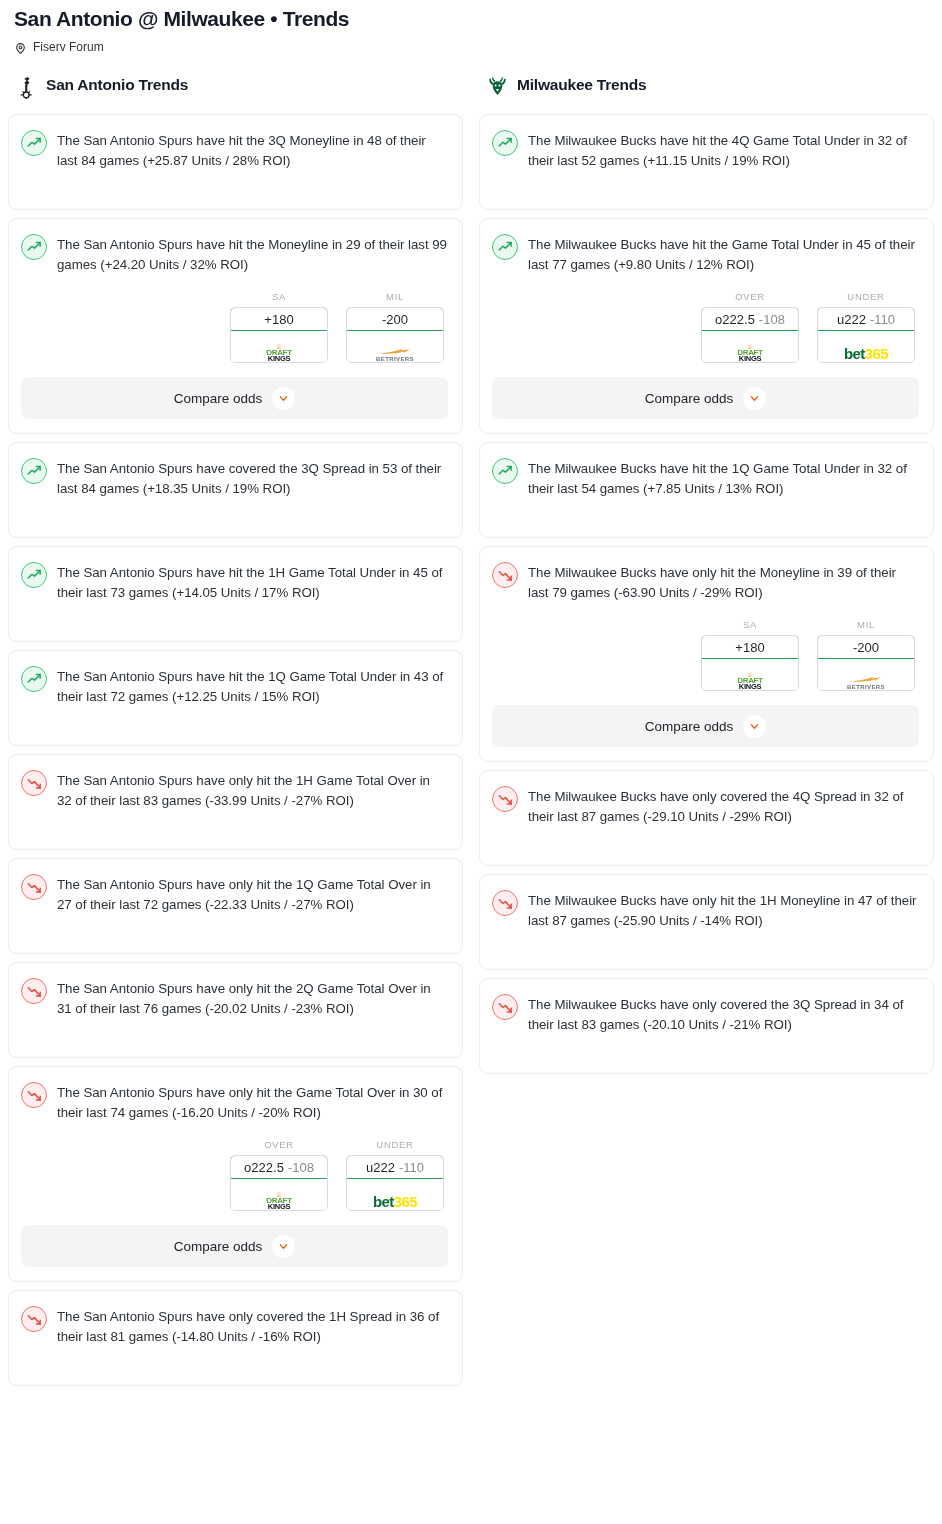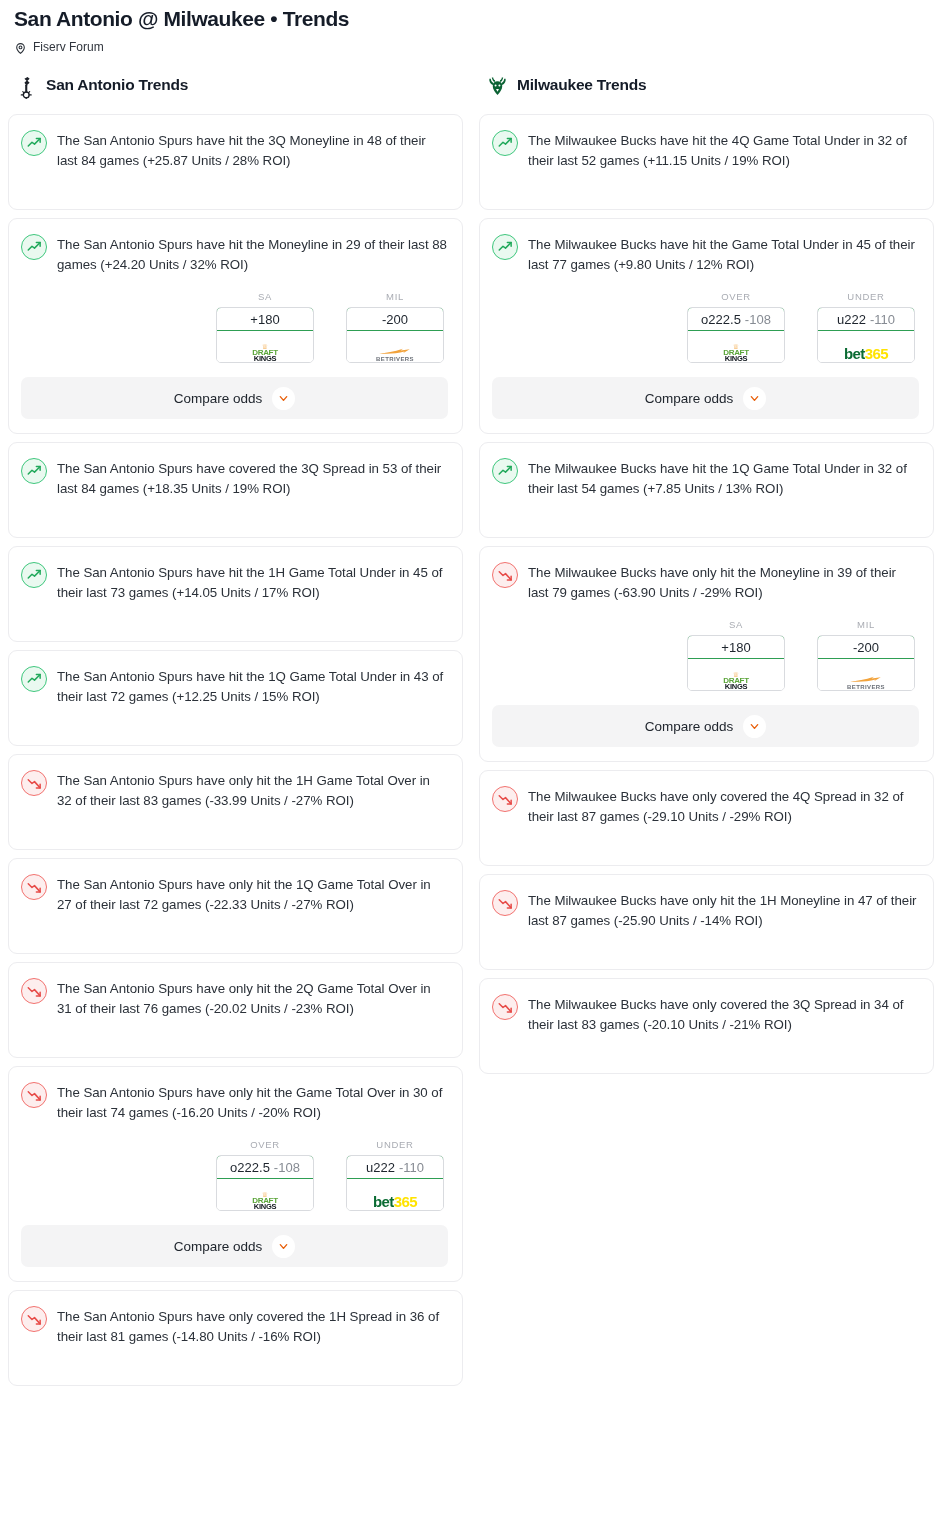--- a/index.html
+++ b/index.html
@@ -80,21 +80,21 @@
     font-size: 13.3px;
     line-height: 20px;
     color: #2b3139;
     padding-top: 2px;
     letter-spacing: -0.05px;
   }
 
   .odds-wrap {
     display: flex;
     justify-content: flex-end;
-    gap: 32px;
+    gap: 18px;
     margin-top: 16px;
     padding-right: 4px;
   }
   .odds-col { width: 98px; }
   .odds-label {
     text-align: center;
     font-size: 9.5px;
     letter-spacing: 0.7px;
     color: #a9acb3;
     margin-bottom: 5px;
@@ -204,21 +204,21 @@
         </div>
       </div>
       <div class="trend-card">
         <div class="trend-top">
           <span class="trend-icon up">
             <svg viewBox="0 0 24 24" fill="none" stroke="#21a95b" stroke-width="2.4" stroke-linecap="round" stroke-linejoin="round">
               <polyline points="2,16 8,10 12,13 21,4"></polyline>
               <polyline points="15,4 21,4 21,10"></polyline>
             </svg>
           </span>
-          <div class="trend-text">The San Antonio Spurs have hit the Moneyline in 29 of their last 88 games (+24.20 Units / 32% ROI)</div>
+          <div class="trend-text">The San Antonio Spurs have hit the Moneyline in 29 of their last 99 games (+24.20 Units / 32% ROI)</div>
         </div>
         <div class="odds-wrap">
           <div class="odds-col">
             <div class="odds-label">SA</div>
             <div class="odds-box">
               <div class="odds-value single">
                 <span class="main">+180</span>
               </div>
               <div class="book-cell">
                 <span class="dk-logo">

